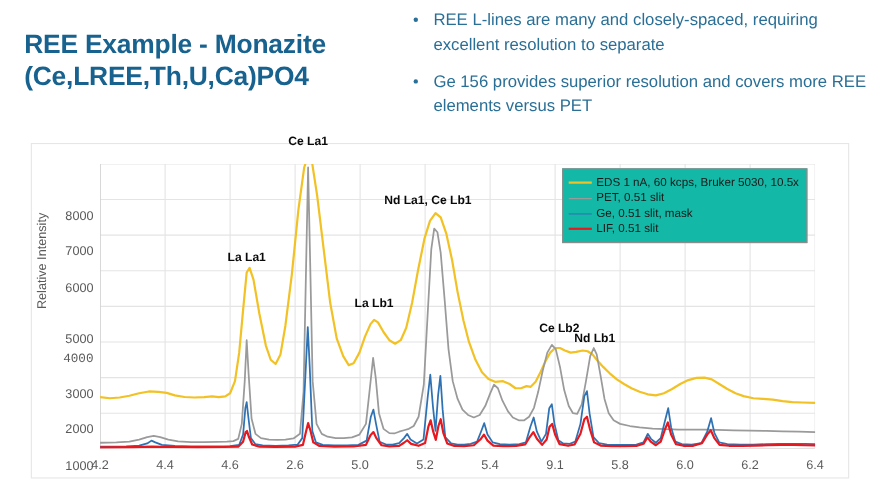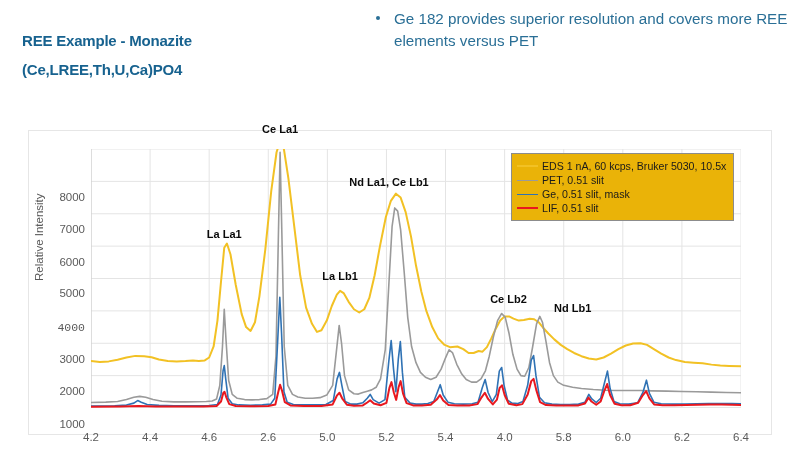--- a/index.html
+++ b/index.html
@@ -4,21 +4,21 @@
 <style>
   html,body{margin:0;padding:0;}
   body{
     width:800px;height:450px;background:#ffffff;overflow:hidden;
     font-family:"Liberation Sans", sans-serif;
     position:relative;
   }
   
   #slide-title{
     position:absolute;left:22px;top:26px;width:330px;
-    color:#17628f;font-weight:bold;font-size:15px;line-height:29px;
+    color:#17628f;font-weight:bold;font-size:24px;line-height:29px;
     letter-spacing:-0.2px;
   }
   #bullet-list{
     position:absolute;left:372px;top:8px;width:418px;
     list-style:none;margin:0;padding:0;
   }
   #bullet-list li{
     position:relative;padding-left:22px;margin-bottom:13px;
     color:#2a6f96;font-size:15.2px;line-height:21.5px;
   }
@@ -35,56 +35,57 @@
     position:absolute;left:62px;top:18px;width:650px;height:259px;
   }
   #grid-svg,#series-svg{position:absolute;left:0;top:0;width:650px;height:259px;}
   
   .ytick{
     position:absolute;right:100%;margin-right:6px;
     transform:translateY(-50%);
     font-size:11.5px;color:#5a5a5a;white-space:nowrap;margin-top:48px;
   }
   .xtick{
-    position:absolute;top:100%;margin-top:23px;transform:translateX(-50%);
+    position:absolute;top:100%;margin-top:9px;transform:translateX(-50%);
     font-size:11.5px;color:#5a5a5a;white-space:nowrap;
   }
   #y-axis-title{
     position:absolute;left:4px;top:150px;transform:rotate(-90deg);
     transform-origin:0 0;font-size:11.5px;color:#5a5a5a;white-space:nowrap;
   }
   #x-axis-title{
     position:absolute;left:0;right:0;top:286px;text-align:center;
     font-size:11.5px;color:#5a5a5a;
   }
   
   .peak-label{
     position:absolute;transform:translateX(-50%);
     font-size:11px;font-weight:bold;color:#0a0a0a;white-space:nowrap;
   }
   
   #legend{
     position:absolute;left:482px;top:22px;
-    border:1px solid #8c8c8c;background:#eab308;
+    border:1px solid #8c8c8c;background:#14b8a6;
     padding:5px 7px 5px 5px;
   }
   .legend-row{display:flex;align-items:center;height:14px;}
   .legend-swatch{width:21px;height:0;border-top-style:solid;margin-right:4px;flex:none;}
   .legend-text{font-size:10.6px;color:#1a1a1a;white-space:nowrap;}
 </style>
 </head>
 <body>
 
 <div id="slide-title">
   <div>REE Example - Monazite</div>
   <div>(Ce,LREE,Th,U,Ca)PO4</div>
 </div>
 
 <ul id="bullet-list">
-    <li><span class="bdot"></span><span>Ge 182 provides superior resolution and covers more REE elements versus PET</span></li>
+    <li><span class="bdot"></span><span>REE L-lines are many and closely-spaced, requiring excellent resolution to separate</span></li>
+    <li><span class="bdot"></span><span>Ge 156 provides superior resolution and covers more REE elements versus PET</span></li>
   </ul>
 
 <div id="chart-panel">
 
   <div id="y-axis-title">Relative Intensity</div>
 
   <div id="plot-area">
     <svg id="grid-svg" viewBox="0 0 650 259" preserveAspectRatio="none">
         <line x1="0" x2="650" y1="259" y2="259" stroke="#c9c9c9" stroke-width="1"></line>
         <line x1="0" x2="650" y1="226.625" y2="226.625" stroke="#e4e4e4" stroke-width="1"></line>
@@ -113,42 +114,42 @@
         <polyline points="0.00,212.06 8.86,213.03 17.73,212.38 26.59,210.76 35.45,208.50 44.32,206.88 53.18,207.20 60.57,208.17 67.95,210.44 76.82,211.89 85.68,212.38 94.55,212.06 101.93,211.41 107.84,212.06 113.75,211.41 118.18,208.50 122.61,197.49 126.45,171.59 130.00,132.74 133.25,98.74 135.91,94.53 139.45,105.22 144.77,135.98 150.68,165.11 155.11,178.06 159.55,181.95 163.98,173.21 168.41,147.31 174.32,100.36 180.23,42.09 185.55,3.24 189.09,-7.77 192.64,-1.62 197.36,29.14 203.27,77.70 209.18,126.26 215.09,158.64 221.00,174.82 226.02,182.92 230.45,181.30 235.77,171.59 240.80,157.02 245.82,145.69 249.07,141.80 252.61,144.07 257.64,152.81 262.95,160.26 268.27,163.49 273.30,160.26 278.32,148.93 283.64,126.26 288.95,97.13 294.86,67.99 299.89,51.80 304.91,44.68 309.64,48.56 314.66,63.13 319.98,87.41 325.00,116.55 330.32,142.45 335.34,161.88 341.25,178.06 347.16,189.39 353.07,195.55 358.98,198.13 366.36,197.49 372.27,200.08 377.59,203.96 382.61,203.96 387.64,202.02 391.48,202.67 395.91,198.13 400.34,189.39 404.77,179.68 409.20,171.59 413.64,167.38 418.07,167.38 422.50,169.65 427.82,171.59 432.84,170.94 438.75,169.65 443.18,170.29 447.61,173.21 452.05,178.71 457.36,184.54 463.27,190.37 469.77,195.87 476.27,200.08 483.07,203.96 490.45,207.20 497.84,209.47 505.23,210.44 512.61,208.50 520.00,204.61 527.39,200.08 534.77,196.52 542.16,194.57 549.55,194.25 556.05,195.87 562.84,200.08 570.23,204.61 577.61,208.50 585.00,211.09 593.86,213.03 602.73,213.68 611.59,214.32 620.45,215.62 629.32,216.59 638.18,216.91 650.00,217.24" fill="none" stroke="#f2c124" stroke-width="2" stroke-linejoin="round" stroke-linecap="round"></polyline>
         <polyline points="0.00,253.50 14.77,253.17 26.59,252.53 35.45,250.58 42.84,248.32 48.75,247.34 54.66,248.32 62.05,250.58 70.91,252.20 82.73,252.85 94.55,252.85 106.36,252.69 115.23,252.53 121.14,252.04 125.57,249.94 128.82,236.34 131.48,197.49 133.25,160.26 135.02,191.01 137.68,231.48 141.23,245.40 146.25,249.29 153.64,250.58 161.02,250.91 168.41,250.58 175.80,249.61 181.70,245.40 184.95,207.20 187.32,90.65 189.09,3.24 190.86,84.17 193.23,197.49 196.77,236.34 201.50,245.40 206.82,247.99 214.20,249.29 221.59,249.29 228.98,248.64 235.77,246.05 241.68,236.34 245.23,203.96 248.18,176.44 250.55,194.25 253.50,226.63 257.64,240.87 262.95,244.75 267.39,245.08 271.82,243.46 276.25,242.16 280.68,240.87 285.11,238.28 289.55,229.86 294.27,200.72 297.82,135.98 301.07,77.70 303.73,58.92 306.68,62.16 309.64,80.94 313.18,123.03 316.73,168.35 320.57,197.49 325.00,213.68 329.43,223.39 334.45,228.24 339.77,230.51 345.09,228.24 350.11,220.15 354.55,208.82 358.09,200.72 361.64,203.96 365.77,215.29 370.80,225.01 375.23,230.51 380.55,233.10 385.57,233.10 390.00,229.86 394.43,221.77 398.27,207.20 402.41,187.77 406.55,171.59 410.68,164.47 414.23,168.35 418.07,184.54 421.91,205.58 426.05,220.15 429.89,226.63 433.73,227.27 437.86,218.53 441.70,197.49 445.55,174.82 448.80,167.38 451.45,173.21 455.00,192.63 458.55,213.68 462.39,226.63 466.82,233.10 472.73,236.34 481.59,238.28 490.45,239.57 502.27,240.55 514.09,241.19 525.91,241.52 537.73,241.52 549.55,241.52 561.36,241.84 576.14,242.16 590.91,242.49 605.68,242.81 620.45,243.14 635.23,243.46 650.00,243.78" fill="none" stroke="#9a9a9a" stroke-width="1.6" stroke-linejoin="round" stroke-linecap="round"></polyline>
         <polyline points="0.00,257.06 23.64,256.73 35.45,256.09 42.84,254.14 46.68,251.55 50.23,253.17 56.14,255.44 67.95,256.41 82.73,256.73 100.45,256.73 118.18,256.57 126.45,255.44 130.00,246.05 132.07,221.77 133.25,216.59 134.73,229.86 137.09,249.29 141.23,254.79 147.73,255.92 159.55,256.25 171.36,255.92 179.64,255.12 183.77,249.29 186.73,191.01 188.80,148.28 190.57,184.54 192.93,242.81 196.18,253.17 202.39,255.44 212.73,255.92 224.55,255.92 234.89,255.44 242.27,251.55 246.11,229.86 248.48,223.39 250.84,236.34 254.09,252.53 260.00,255.12 265.91,255.12 271.82,253.82 276.25,249.29 279.20,245.40 282.16,250.58 288.07,254.14 293.98,250.58 297.82,212.06 300.18,191.66 302.55,220.15 304.91,242.81 307.27,210.44 309.34,192.63 311.41,223.39 313.77,248.32 319.09,254.14 325.00,255.12 330.91,255.12 336.82,254.47 342.73,252.53 346.27,243.46 349.23,235.69 352.18,246.05 356.91,253.17 363.41,254.79 372.27,255.12 381.14,254.79 387.05,253.17 391.18,238.93 394.14,230.51 397.09,243.46 401.23,252.53 405.36,245.40 408.32,222.09 410.68,218.53 413.05,236.34 416.59,251.23 421.02,254.14 426.93,254.47 431.95,252.53 436.68,236.34 440.23,211.09 442.59,206.55 444.95,226.63 448.50,248.32 453.52,253.82 460.91,255.12 469.77,255.44 478.64,255.44 487.50,255.12 494.00,253.17 497.84,245.40 500.80,249.94 505.23,253.50 509.66,249.29 513.50,233.75 516.45,222.09 519.11,239.57 522.95,252.53 528.86,254.79 537.73,255.12 546.59,253.82 551.91,243.46 555.45,231.16 558.41,244.43 562.84,253.17 570.23,254.79 582.05,255.12 593.86,255.12 605.68,254.79 617.50,254.47 629.32,254.47 641.14,254.63 650.00,254.79" fill="none" stroke="#2f72b4" stroke-width="1.6" stroke-linejoin="round" stroke-linecap="round"></polyline>
         <polyline points="0.00,257.70 29.55,257.54 47.27,257.06 65.00,257.38 88.64,257.54 112.27,257.38 125.57,257.06 130.00,252.53 132.36,243.78 133.55,242.81 135.32,248.32 138.27,255.12 144.77,257.06 159.55,257.22 177.27,257.06 184.36,255.44 187.32,242.81 189.09,235.69 191.16,242.16 193.82,253.17 199.43,256.41 212.73,257.06 230.45,256.90 241.68,255.44 245.82,246.70 248.48,243.78 251.14,249.29 255.86,255.76 262.95,256.73 271.82,256.41 276.25,253.50 279.20,251.23 282.75,254.47 289.55,256.25 295.45,253.82 298.41,238.93 300.48,233.10 302.84,243.46 305.20,250.91 307.57,238.28 309.64,232.13 312.00,244.43 315.55,254.14 322.05,256.41 330.91,256.57 339.77,255.76 345.68,250.58 348.93,246.05 352.18,251.55 357.50,256.09 366.36,256.57 378.18,256.41 386.45,255.12 390.59,248.32 393.84,243.78 397.09,249.94 401.82,255.44 405.95,250.58 408.61,238.93 410.98,236.34 413.64,246.05 417.77,254.79 425.45,256.25 431.36,255.12 436.68,245.40 440.23,232.13 442.59,229.86 445.25,240.87 449.09,253.17 455.00,256.09 465.34,256.57 477.16,256.57 487.50,256.41 494.00,254.47 497.55,248.64 500.50,252.53 505.23,255.76 509.66,252.53 513.20,242.16 516.16,235.04 519.11,246.05 523.55,254.79 530.34,256.25 539.20,256.25 547.18,253.82 551.91,246.05 555.16,242.16 558.41,249.29 563.14,255.44 571.70,256.25 583.52,256.25 595.34,256.09 607.16,255.76 618.98,255.44 630.80,255.44 641.14,255.76 650.00,255.92" fill="none" stroke="#e8181f" stroke-width="2" stroke-linejoin="round" stroke-linecap="round"></polyline>
       </svg>
   <div class="ytick" style="top: 259px;">0</div>
       <div class="ytick" style="top: 226.625px;">1000</div>
       <div class="ytick" style="top: 194.25px;">2000</div>
       <div class="ytick" style="top: 161.875px;">3000</div>
       <div class="ytick" style="top: 129.5px; font-family: Liberation Mono, monospace;">4000</div>
-      <div class="ytick" style="top: 96px;">5000</div>
+      <div class="ytick" style="top: 112px;">5000</div>
       <div class="ytick" style="top: 64.75px;">6000</div>
       <div class="ytick" style="top: 32.375px;">7000</div>
       <div class="ytick" style="top: 0px;">8000</div>
       <div class="xtick" style="left: 0px;">4.2</div>
       <div class="xtick" style="left: 59.0909px;">4.4</div>
       <div class="xtick" style="left: 118.182px;">4.6</div>
       <div class="xtick" style="left: 177.273px;">2.6</div>
       <div class="xtick" style="left: 236.364px;">5.0</div>
       <div class="xtick" style="left: 295.455px;">5.2</div>
       <div class="xtick" style="left: 354.545px;">5.4</div>
-      <div class="xtick" style="left: 413.636px;">4.0</div>
+      <div class="xtick" style="left: 413.636px;">9.1</div>
       <div class="xtick" style="left: 472.727px;">5.8</div>
       <div class="xtick" style="left: 531.818px;">6.0</div>
       <div class="xtick" style="left: 590.909px;">6.2</div>
       <div class="xtick" style="left: 650px;">6.4</div>
       <div class="peak-label" style="left: 133.25px; top: 78.7938px;">La La1</div>
       <div class="peak-label" style="left: 189.091px; top: -26.425px;">Ce La1</div>
       <div class="peak-label" style="left: 249.068px; top: 120.881px;">La Lb1</div>
       <div class="peak-label" style="left: 298px; top: 26.9937px;">Nd La1, Ce Lb1</div>
       <div class="peak-label" style="left: 417.477px; top: 143.544px;">Ce Lb2</div>
-      <div class="peak-label" style="left: 449.682px; top: 153.256px; margin-left: 32px;">Nd Lb1</div>
+      <div class="peak-label" style="left: 449.682px; top: 153.256px;">Nd Lb1</div>
     </div>
 
   <div id="legend">
       <div class="legend-row">
         <span class="legend-swatch" style="border-top-width: 2px; border-top-color: rgb(242, 193, 36);"></span>
         <span class="legend-text">EDS 1 nA, 60 kcps, Bruker 5030, 10.5x</span>
       </div>
       <div class="legend-row">
         <span class="legend-swatch" style="border-top-width: 1.7px; border-top-color: rgb(154, 154, 154);"></span>
         <span class="legend-text">PET, 0.51 slit</span>

